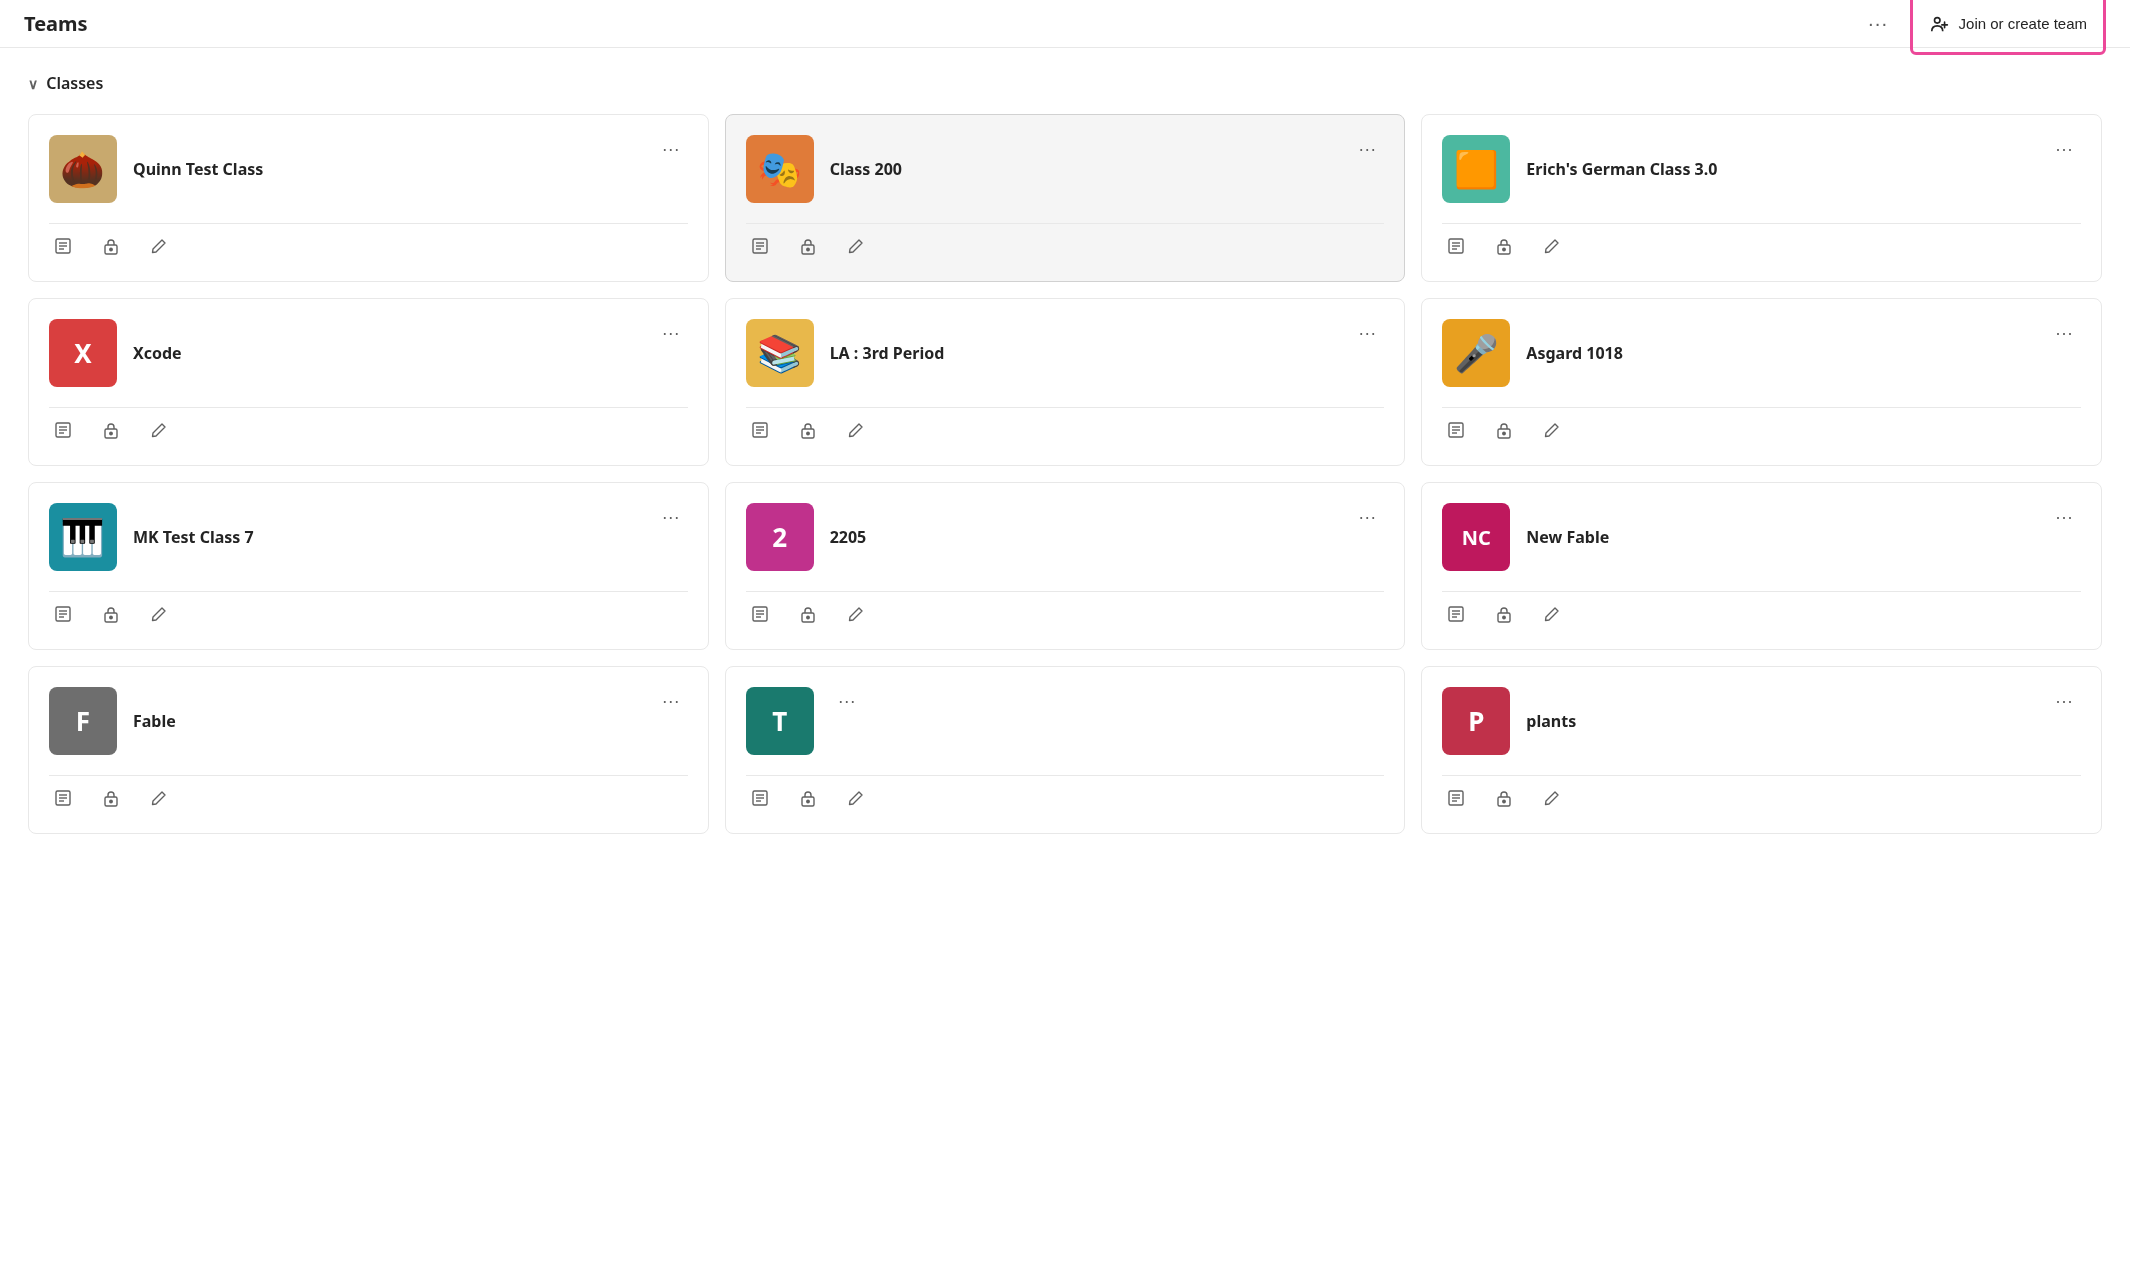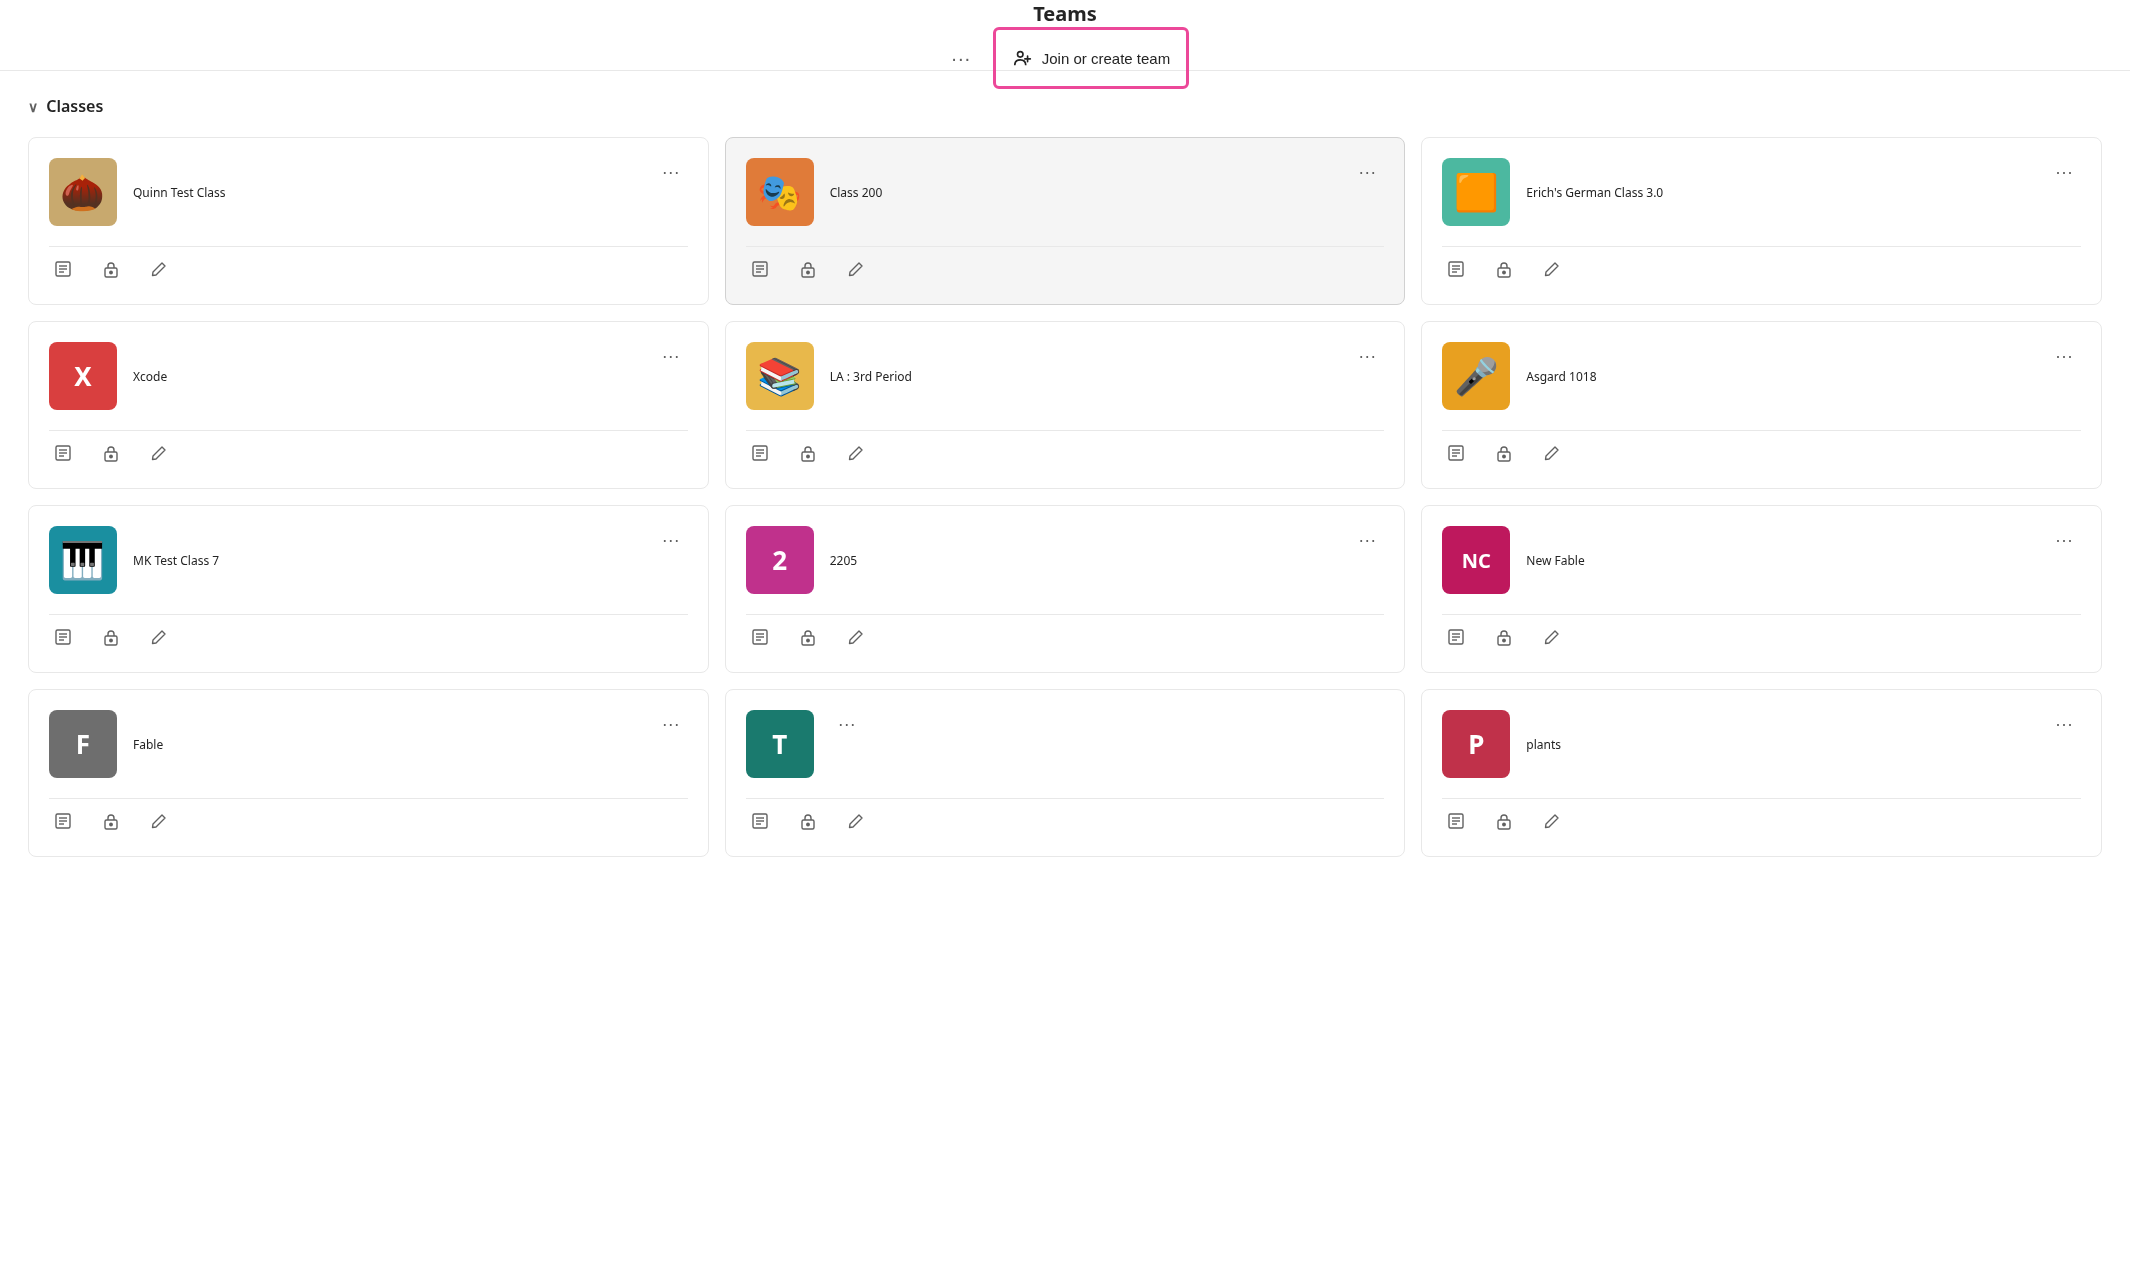--- a/index.html
+++ b/index.html
@@ -9,23 +9,22 @@
       color: #242424;
       min-height: 100vh;
     }
 
     
     .header {
       display: flex;
       align-items: center;
       justify-content: space-between;
       padding: 0 24px;
-      height: 71px;
+      height: 48px;
       border-bottom: 1px solid #e8e8e8;
-      flex-direction: column;
     }
     .header-title {
       font-size: 20px;
       font-weight: 700;
       color: #242424;
     }
     .header-actions {
       display: flex;
       align-items: center;
       gap: 12px;
@@ -105,22 +104,22 @@
       border-radius: 8px;
       flex-shrink: 0;
       display: flex;
       align-items: center;
       justify-content: center;
       font-size: 28px;
       font-weight: 700;
       color: #fff;
     }
     .team-name {
-      font-size: 12px;
-      font-weight: 400;
+      font-size: 16px;
+      font-weight: 700;
       flex: 1;
       color: #242424;
     }
     .card-more {
       background: none;
       border: none;
       cursor: pointer;
       color: #616161;
       font-size: 18px;
       padding: 4px 8px;

